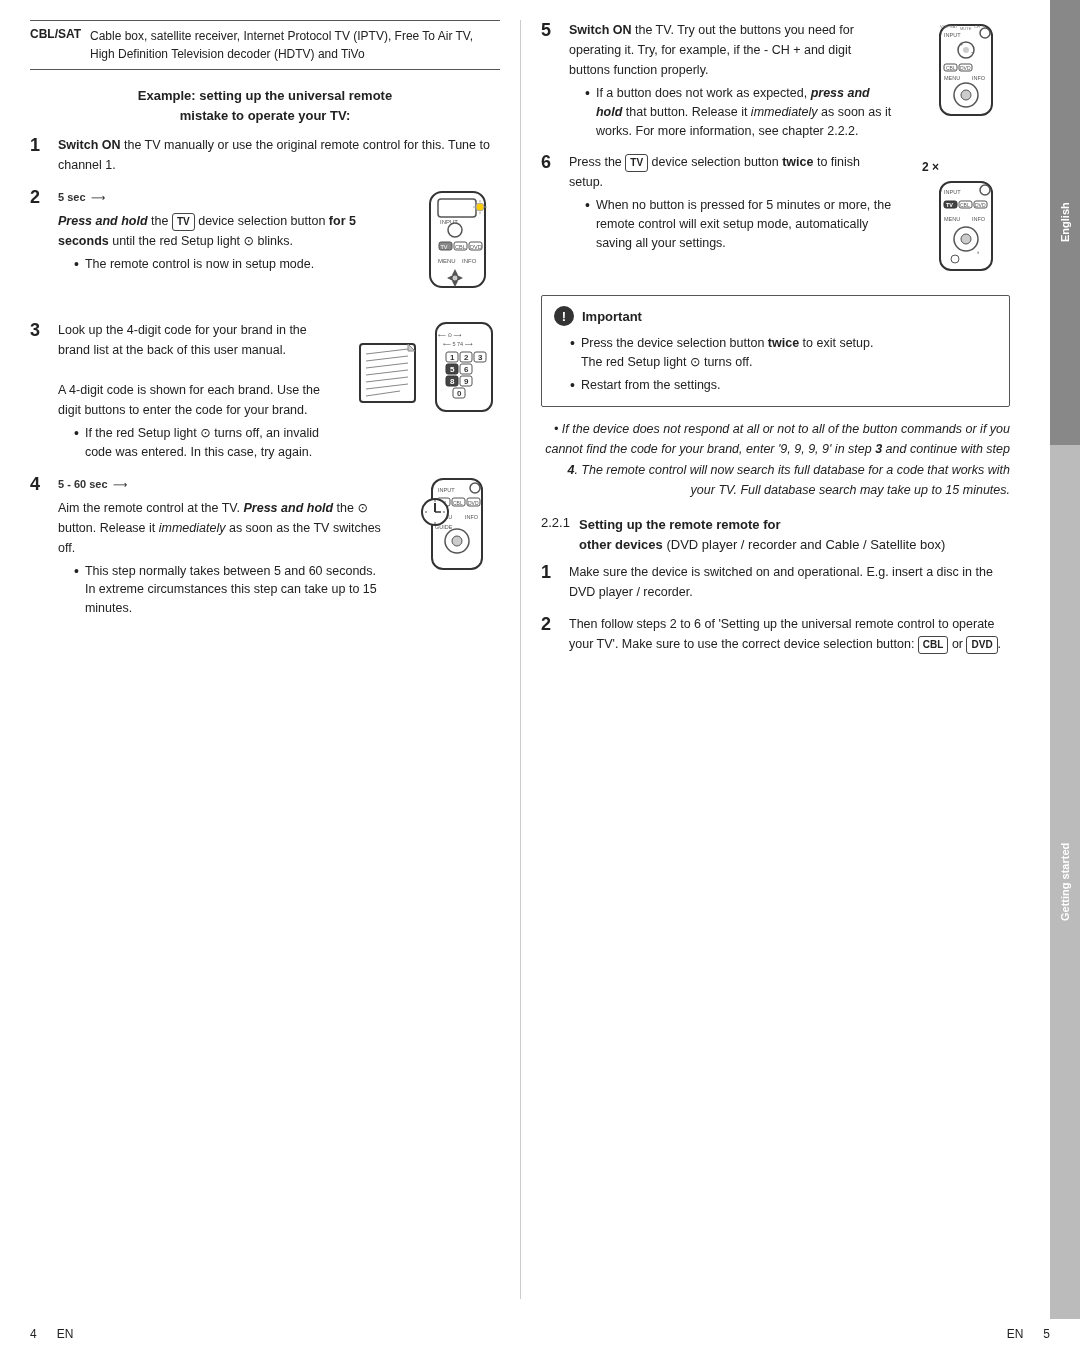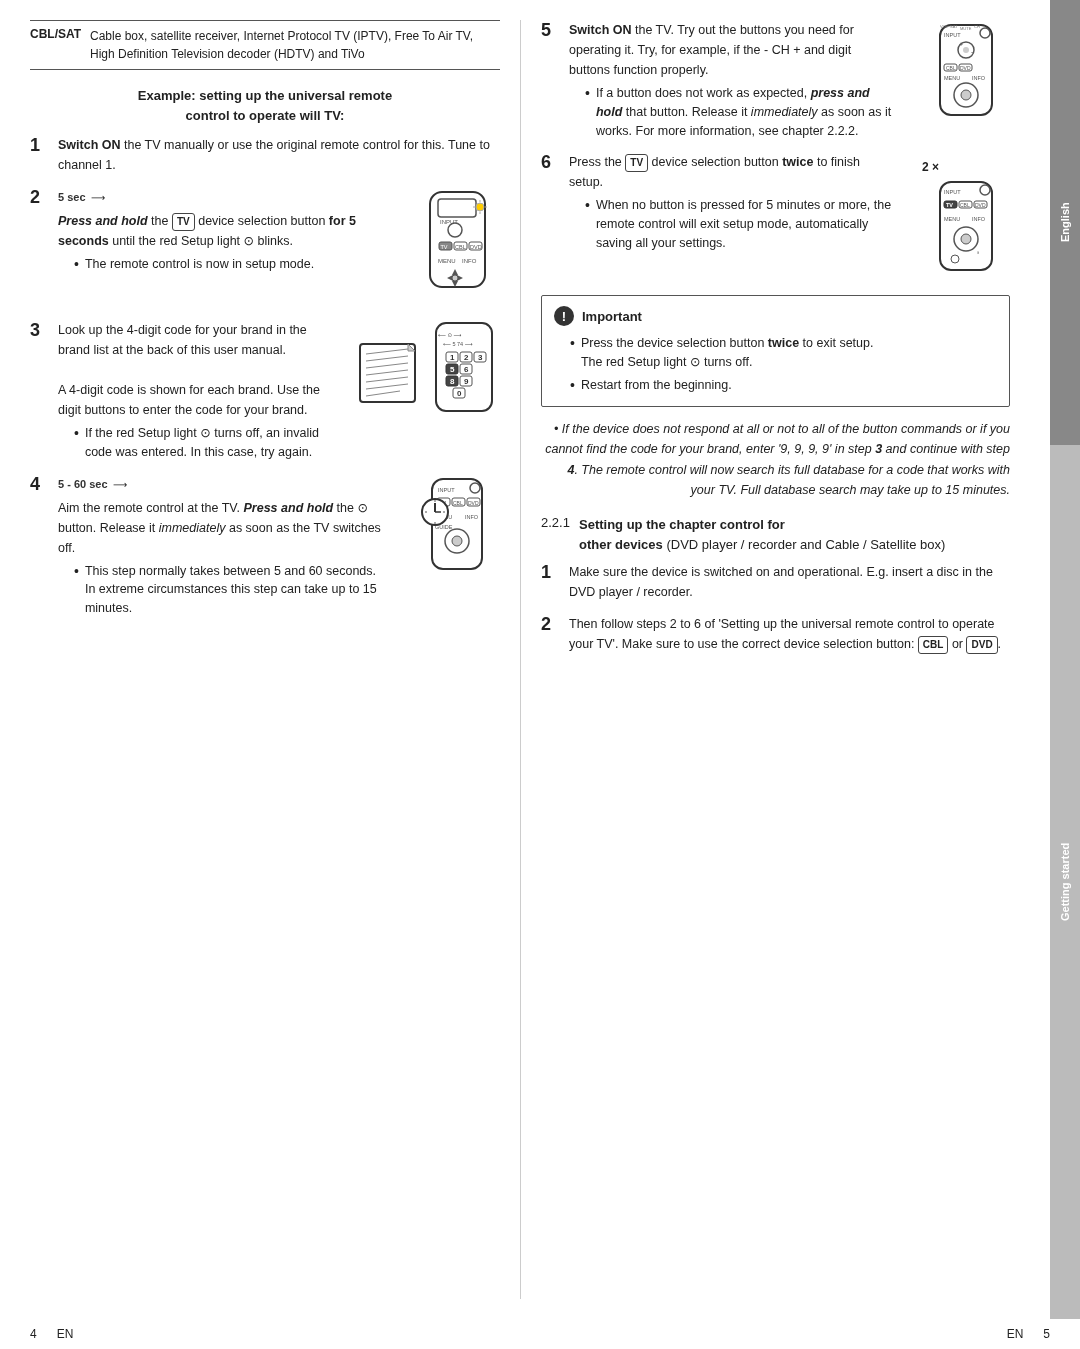--- a/index.html
+++ b/index.html
@@ -261,21 +261,21 @@
 
       <div class="cbl-sat-table">
         <div class="cbl-sat-row">
           <div class="cbl-sat-label">CBL/SAT</div>
           <div class="cbl-sat-desc">Cable box, satellite receiver, Internet Protocol TV (IPTV), Free To Air TV, High Definition Television decoder (HDTV) and TiVo</div>
         </div>
       </div>
 
       <div class="example-heading">
         <div>Example: setting up the universal remote</div>
-        <div>control to operate will TV:</div>
+        <div>mistake to operate your TV:</div>
       </div>
 
       <div class="step">
         <div class="step-number">1</div>
         <div class="step-content">
           <span class="bold">Switch ON</span> the TV manually or use the original remote control for this. Tune to channel 1.
         </div>
       </div>
 
       <div class="step">
@@ -541,33 +541,33 @@
           <div class="important-icon">!</div>
           <div class="important-title">Important</div>
         </div>
         <div class="important-content">
           <div class="bullet-item">
             <span class="bullet-dot">•</span>
             <span class="bullet-text">Press the device selection button <span class="bold">twice</span> to exit setup.<br>The red Setup light ⊙ turns off.</span>
           </div>
           <div class="bullet-item">
             <span class="bullet-dot">•</span>
-            <span class="bullet-text">Restart from the beginning.</span>
+            <span class="bullet-text">Restart from the settings.</span>
           </div>
         </div>
       </div>
 
       <div class="italic-block">
         • <span><span class="italic">If the device does not respond at all or not to all of the button commands or if you cannot find the code for your brand, enter '9, 9, 9, 9' in step <span class="bold-italic">3</span> and continue with step <span class="bold-italic">4</span>. The remote control will now search its full database for a code that works with your TV. Full database search may take up to 15 minutes</span>.</span>
       </div>
 
       <div class="section-heading">
         <div class="section-number">2.2.1</div>
         <div class="section-title">
-          <span class="bold">Setting up the chapter control for</span><br>
+          <span class="bold">Setting up the remote remote for</span><br>
           <span class="bold"> other devices</span> (DVD player / recorder and Cable / Satellite box)
         </div>
       </div>
 
       <div class="step">
         <div class="step-number">1</div>
         <div class="step-content">
           Make sure the device is switched on and operational. E.g. insert a disc in the DVD player / recorder.
         </div>
       </div>

